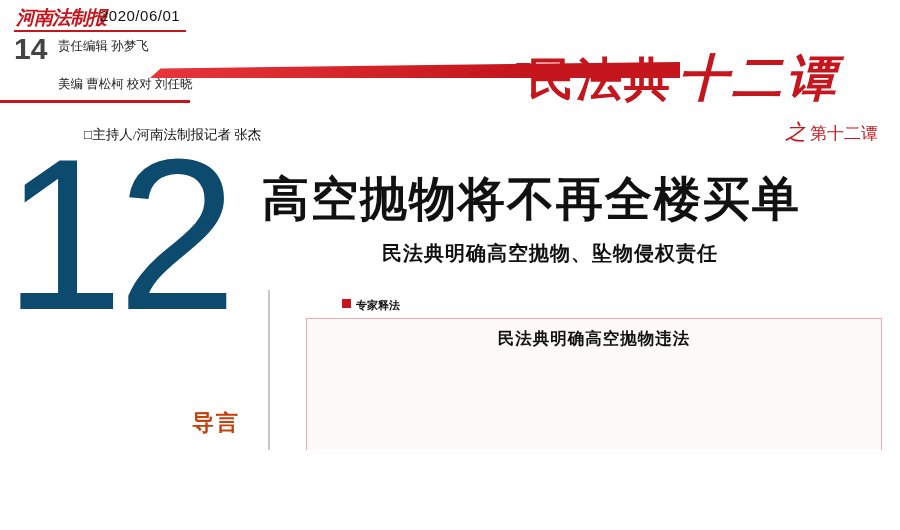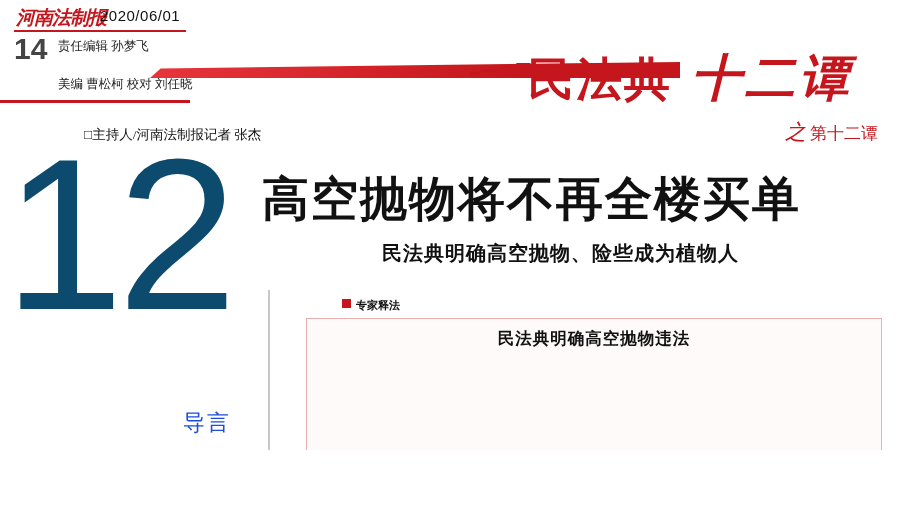--- a/index.html
+++ b/index.html
@@ -122,21 +122,21 @@
     color: #c4161c;
     letter-spacing: 2px;
     line-height: 52px;
     white-space: nowrap;
     font-family: "Liberation Serif", serif;
   }
   .brand-title-script {
     font-style: italic;
     font-size: 50px;
     letter-spacing: 4px;
-    margin-left: 19px;
+    margin-left: 6px;
   }
   .brand-sub {
     position: absolute;
     right: 22px;
     top: 118px;
     font-size: 17px;
     color: #c4161c;
     white-space: nowrap;
   }
   .brand-sub .zhi {
@@ -198,25 +198,25 @@
   .lead-rule {
     position: absolute;
     left: 268px;
     top: 290px;
     width: 2px;
     height: 240px;
     background: #c8c8c8;
   }
   .lead-title {
     position: absolute;
-    left: 183px;
+    left: 192px;
     top: 408px;
     font-size: 22px;
-    font-weight: normal;
-    color: #1d4ed8;
+    font-weight: bold;
+    color: #c2410c;
     letter-spacing: 2px;
   }
   .lead-body {
     position: absolute;
     left: 28px;
     top: 440px;
     width: 228px;
     font-size: 12.5px;
     line-height: 19px;
     color: #222;
@@ -323,21 +323,21 @@
   </div>
   <div class="brand-sub">
     <span class="zhi">之</span><span>第十二谭</span>
   </div>
 
   <div class="host-line">□主持人/河南法制报记者 张杰</div>
 
   <div class="watermark">12</div>
 
   <div class="headline">高空抛物将不再全楼买单</div>
-  <div class="subheadline">民法典明确高空抛物、险些成为植物人</div>
+  <div class="subheadline">民法典明确高空抛物、坠物侵权责任</div>
 
   <div class="lead-rule"></div>
   <div class="lead-title">导言</div>
   <div class="lead-body">
     <p>……</p>
   </div>
 
   <div class="expert-tag">
     <span class="sq"></span><span>专家释法</span>
   </div>

